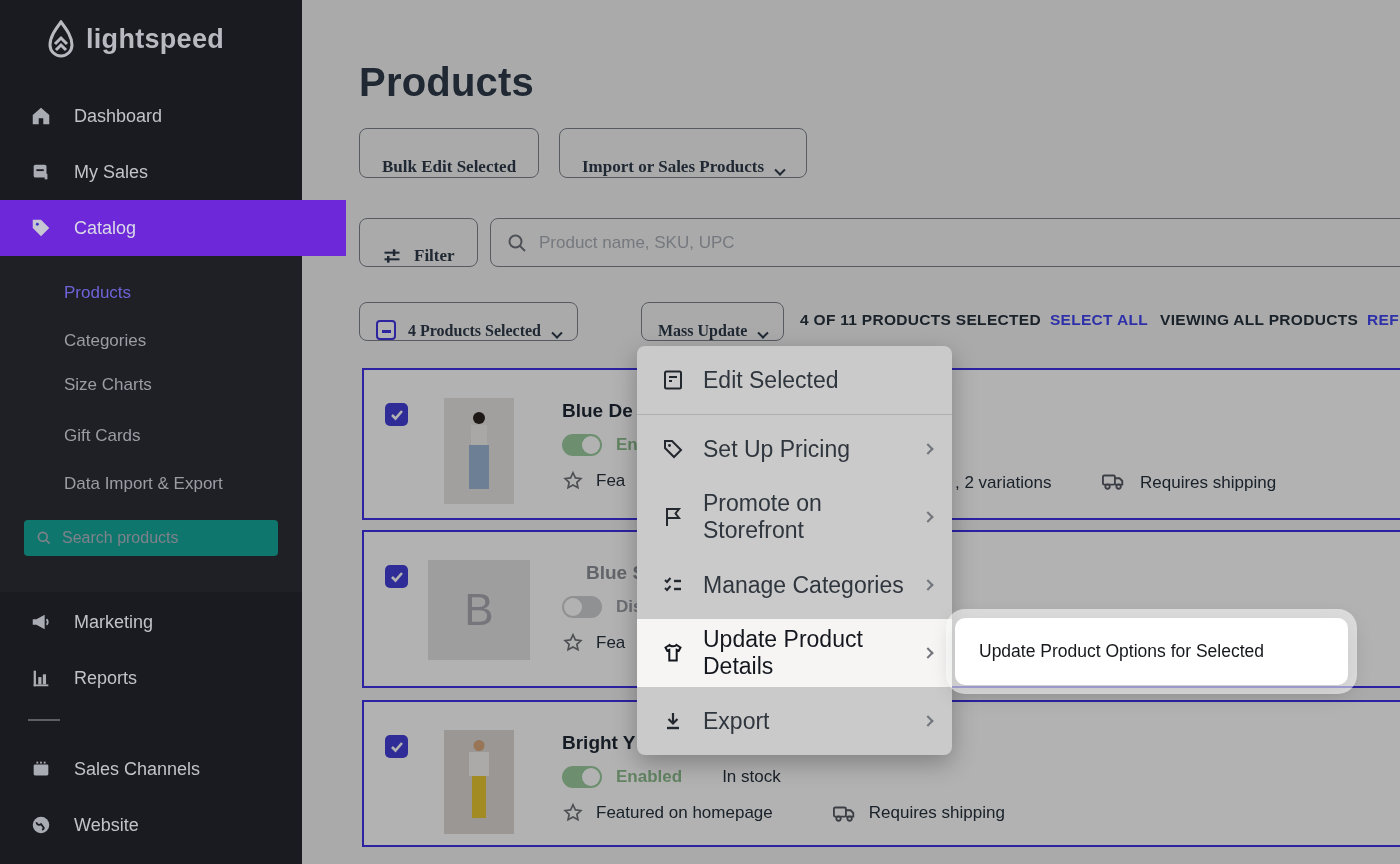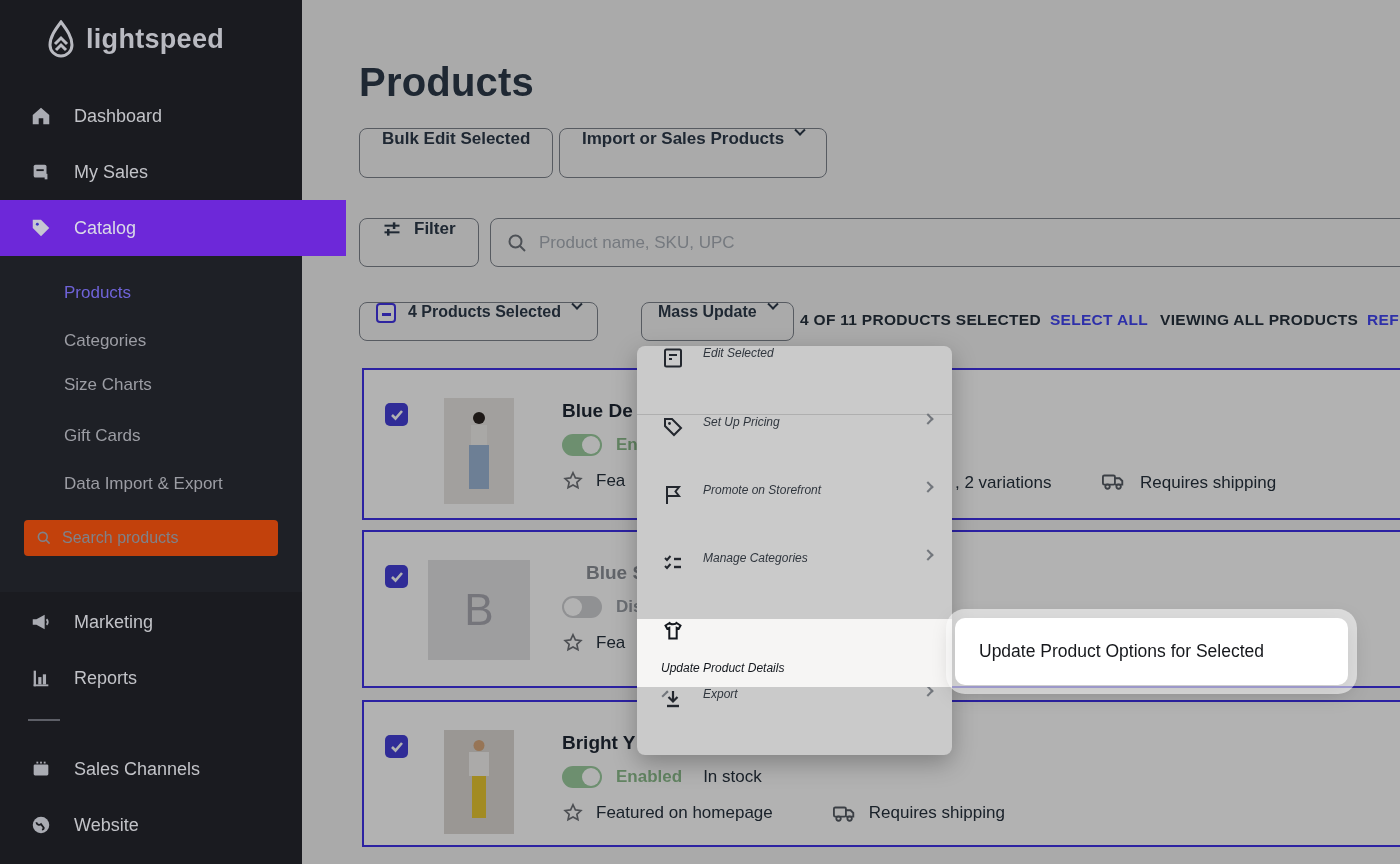--- a/index.html
+++ b/index.html
@@ -16,35 +16,35 @@
   .nav-item { position:absolute; left:0; width:346px; height:56px; display:flex;
     align-items:center; gap:22px; padding-left:30px; color:#c2c3c8; font-size:18px;
     font-weight:500; cursor:pointer; }
   .nav-item svg { flex:0 0 auto; }
   .nav-item.active { background:#6d28d9; color:#d9dae7; }
   .subpanel { position:absolute; left:0; top:256px; width:302px; height:336px; background:#1e2026; }
   .sub-item { position:absolute; left:64px; color:#9c9da4; font-size:17px; font-weight:500;
     cursor:pointer; white-space:nowrap; }
   .sub-item.active { color:#6f63d8; }
   .side-search { position:absolute; left:24px; top:264px; width:254px; height:36px;
-    background:#c2410c; border:none; border-radius:4px; display:flex; align-items:center;
+    background:#0f766e; border:none; border-radius:4px; display:flex; align-items:center;
     gap:10px; padding:0 12px; }
   .side-search input { background:transparent; border:none; outline:none; color:#c6c7cc;
     font-size:16px; width:180px; font-family:"Liberation Sans", sans-serif; }
   .side-search input::placeholder { color:#7f828a; }
   .side-divider { position:absolute; left:28px; top:719px; width:32px; height:2px; background:#5d5f67; }
 
   
   #main { position:absolute; left:302px; top:0; width:1098px; height:864px; background:#f4f4f4; }
   .page-title { position:absolute; left:57px; top:60px; font-size:40px; font-weight:800;
     color:#2d3a49; letter-spacing:0.2px; }
-  .btn { position:absolute; display:inline-flex; align-items:flex-start; gap:12px; height:50px;
+  .btn { position:absolute; display:inline-flex; align-items:flex-end; gap:12px; height:50px;
     padding:0 22px; border:1.5px solid #7d838c; border-radius:8px; background:transparent;
     color:#2d3a49; font-size:17px; font-weight:700; cursor:pointer; white-space:nowrap;
-    font-family:Liberation Sans, sans-serif; }
+    font-family:Liberation Serif, serif; }
   .btn.small { height:39px; font-size:16px; padding:0 16px; }
   .chev { display:inline-block; width:8px; height:8px; border-right:2px solid currentColor;
     border-bottom:2px solid currentColor; }
   .chev.down { transform:rotate(45deg) translate(-2px,-2px); }
   .chev.right { transform:rotate(-45deg); }
   .search-box { position:absolute; left:188px; top:218px; width:950px; height:49px;
     border:1.5px solid #7d838c; border-radius:8px; display:flex; align-items:center;
     gap:12px; padding:0 16px; background:transparent; }
   .search-box input { flex:1; border:none; outline:none; background:transparent; font-size:17px;
     color:#2d3a49; font-family:"Liberation Sans", sans-serif; }
@@ -76,34 +76,34 @@
     gap:14px; font-size:17px; white-space:nowrap; }
   .p-line3 { position:absolute; left:198px; top:100px; display:flex; align-items:center;
     gap:12px; font-size:17px; color:#26313d; white-space:nowrap; }
   .toggle { width:40px; height:22px; border-radius:11px; position:relative; cursor:pointer; }
   .toggle.on { background:#9ccda0; }
   .toggle.off { background:#cfd0d3; }
   .toggle .knob { position:absolute; top:2px; width:18px; height:18px; border-radius:50%; background:#fff; }
   .toggle.on .knob { right:2px; } .toggle.off .knob { left:2px; }
   .status-on { color:#8dbd8d; font-weight:700; }
   .status-off { color:#9ba0a7; font-weight:700; }
-  .stock-label { color:#26313d; margin-left:7px; }
+  .stock-label { color:#26313d; margin-left:26px; }
   .abs { position:absolute; }
 
   
   #dim-overlay { position:absolute; inset:0; background:rgba(0,0,0,0.30); z-index:20; }
 
   
   #mass-menu { position:absolute; left:335px; top:346px; width:315px; z-index:30;
     background:#cacaca; border-radius:8px; box-shadow:0 8px 24px rgba(0,0,0,0.28); }
-  .menu-item { height:68px; display:flex; gap:18px; padding:0 20px 0 24px;
-    color:#30363e; font-size:12px; cursor:pointer;font-style:italic; }
+  .menu-item { height:68px; display:flex; align-items:center; gap:18px; padding:0 20px 0 24px;
+    color:#30363e; font-size:23px; cursor:pointer; }
   .menu-item .mi-label { flex:1; }
   .menu-item .chev { color:#72767c; }
-  .menu-item.active { background:#f6f5f4; color:#14181e; position:relative; z-index:31;flex-direction:column; }
+  .menu-item.active { background:#f6f5f4; color:#14181e; position:relative; z-index:31; }
   .menu-divider { height:1px; background:#afafaf; }
   .menu-item svg { flex:0 0 auto; }
 
   
   #submenu { position:absolute; left:653px; top:618px; width:393px; height:67px; z-index:32;
     background:#ffffff; border-radius:10px; display:flex; align-items:center; padding:0 24px;
     font-size:17.5px; color:#16181c; cursor:pointer;
     box-shadow:0 0 0 9px rgba(255,255,255,0.55), 0 6px 22px rgba(0,0,0,0.25); }
 
   

